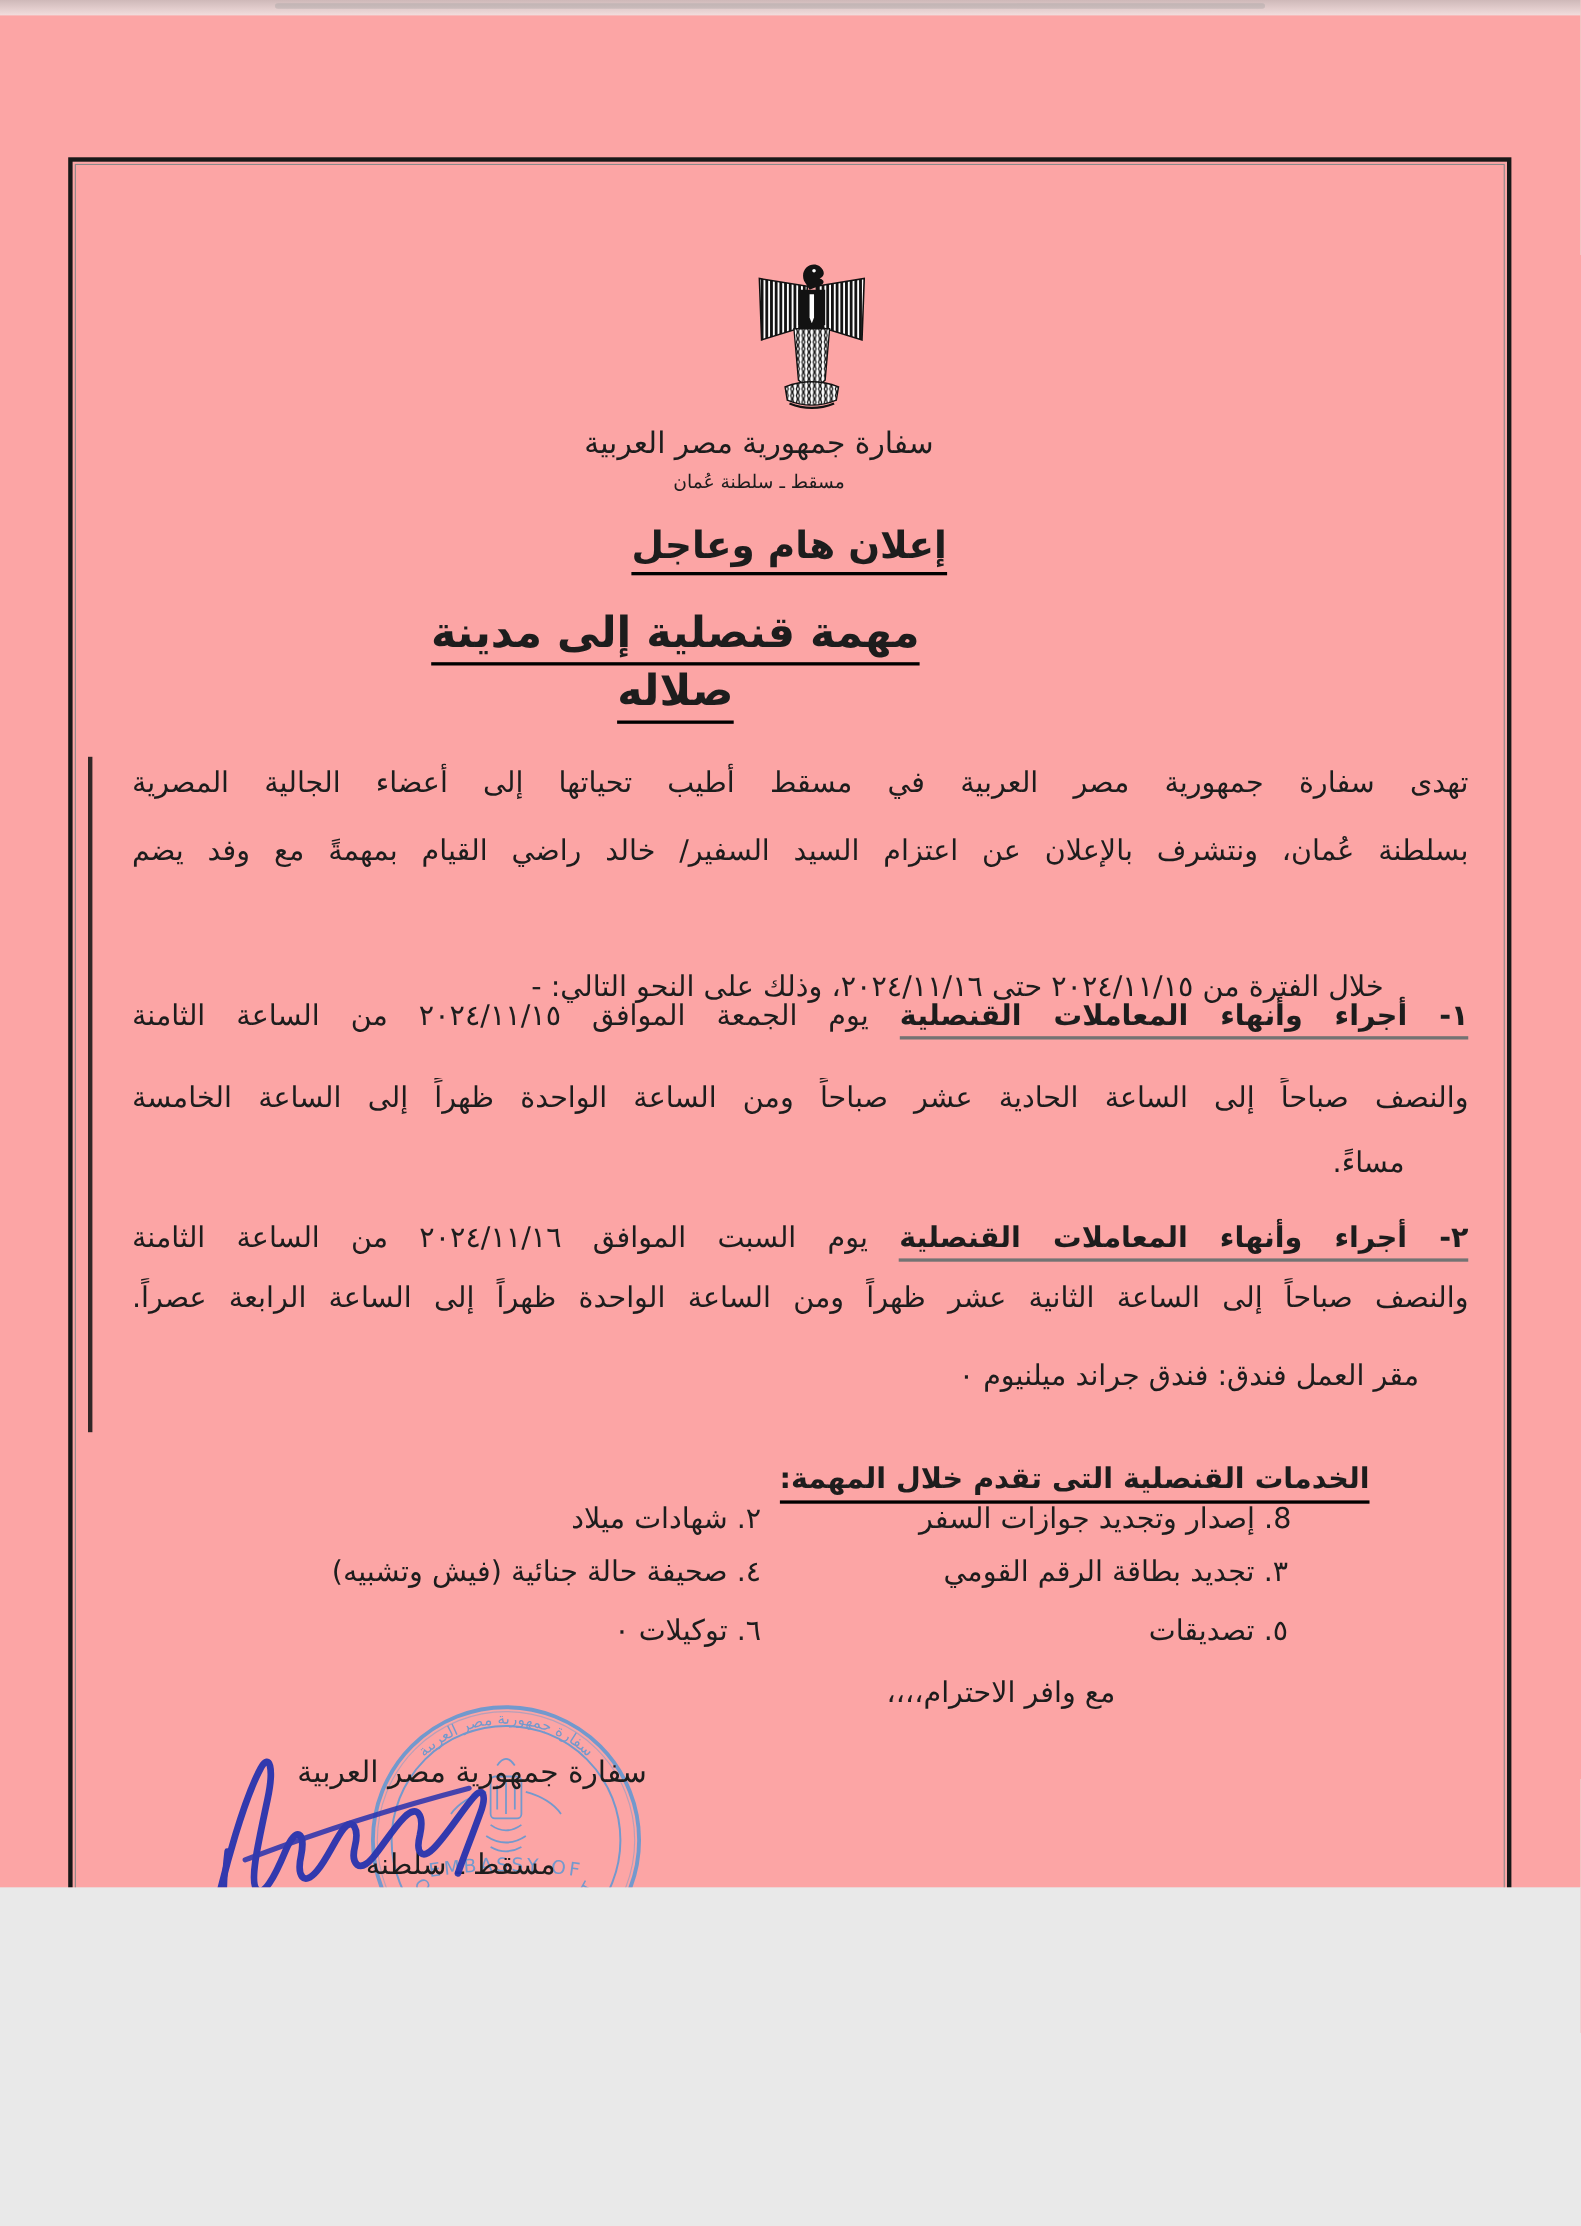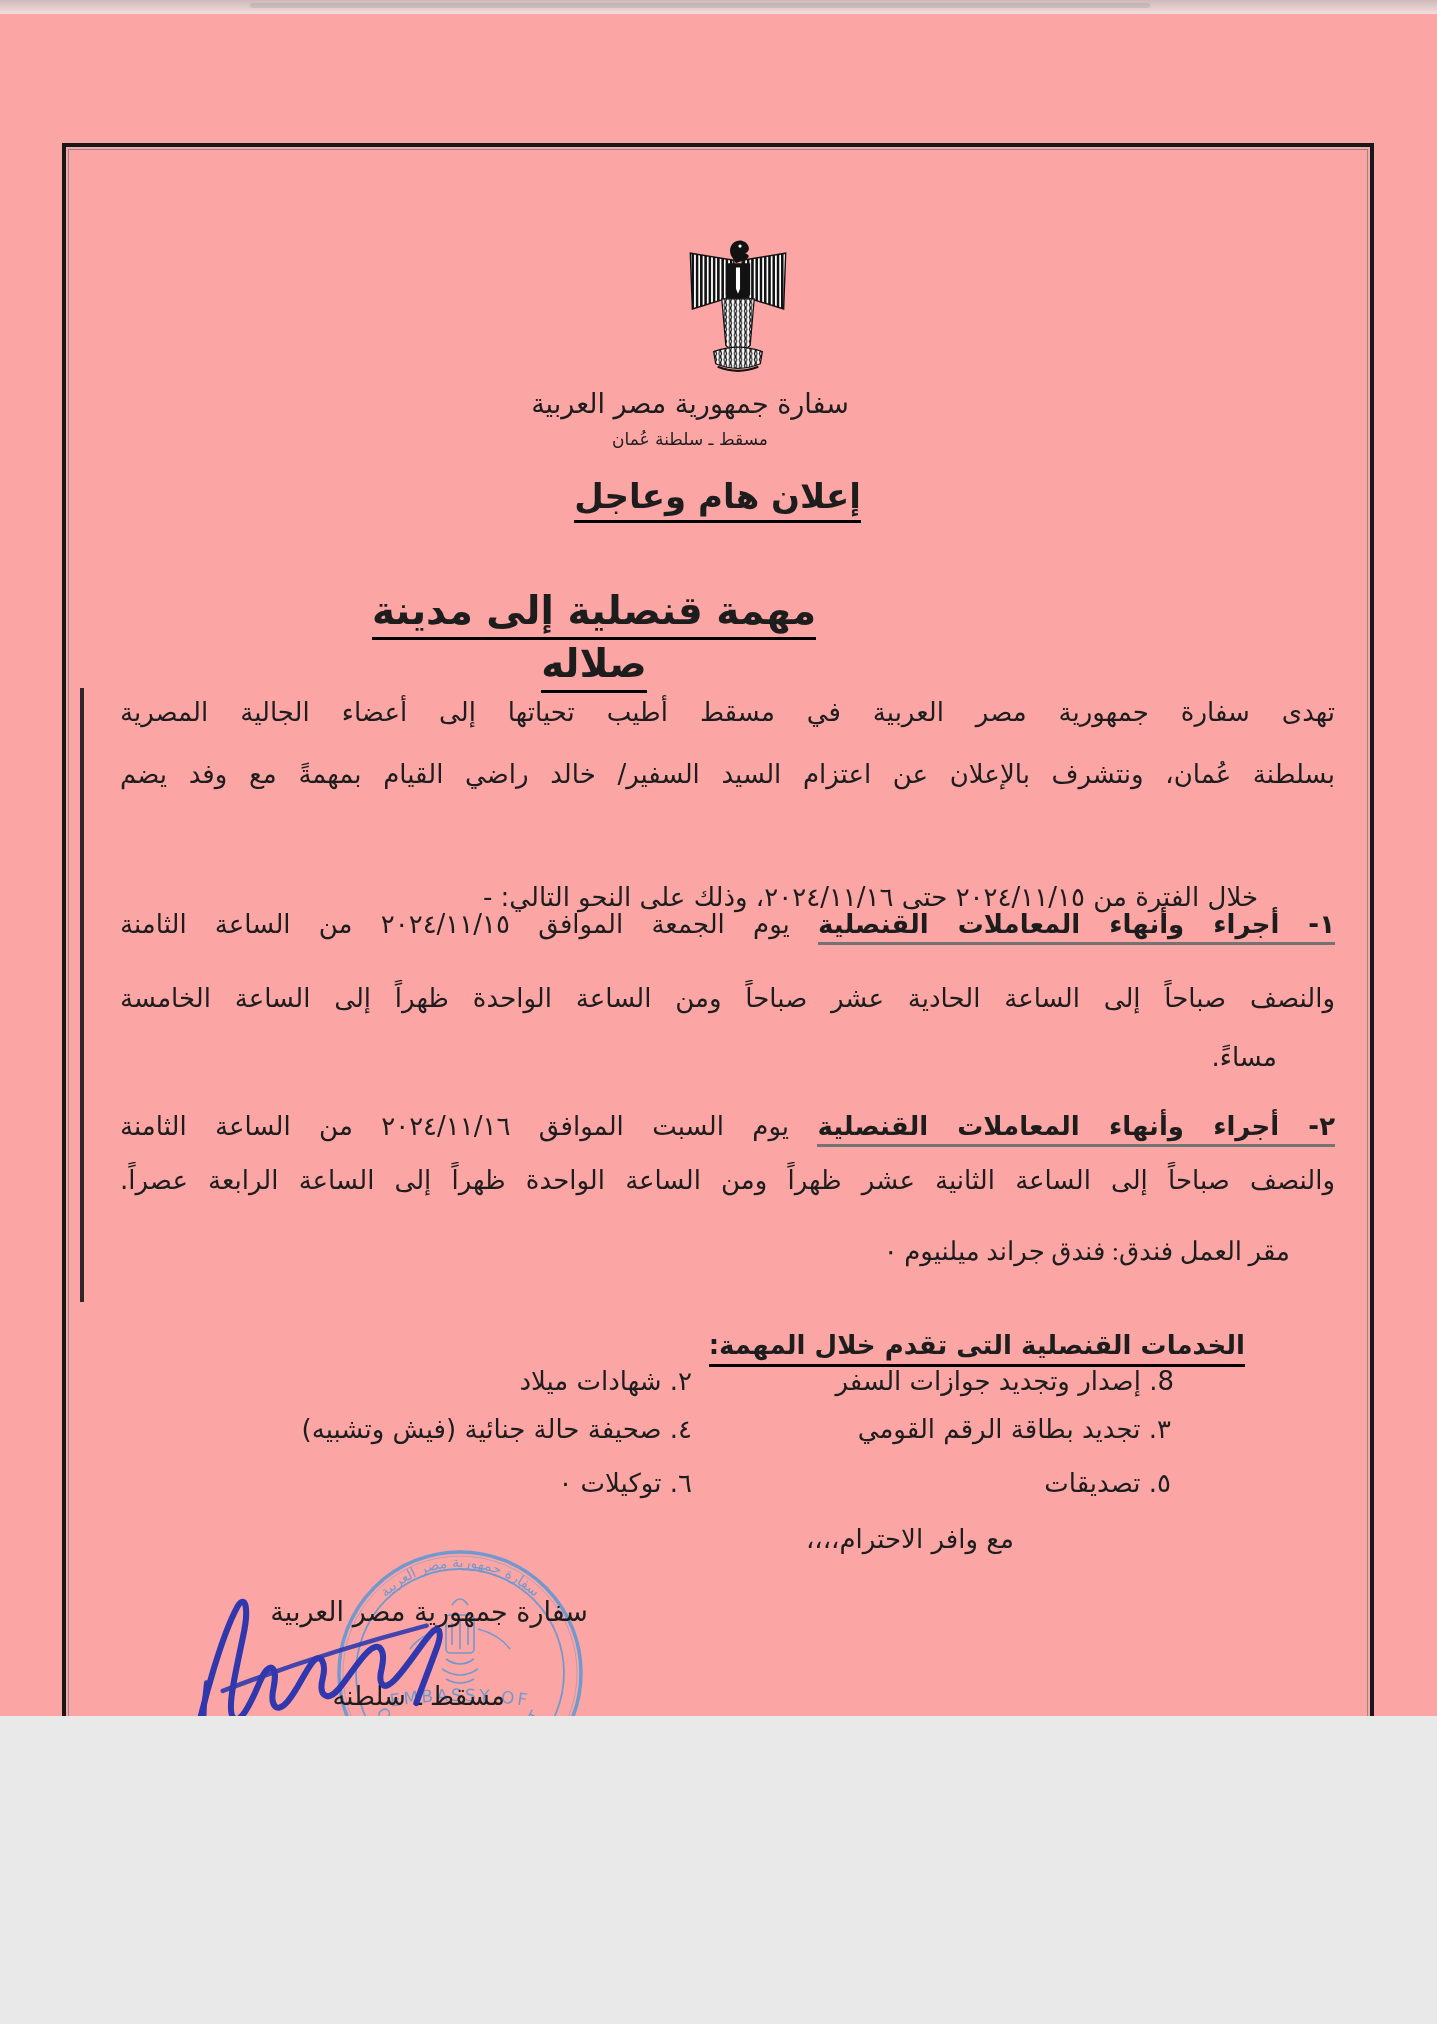--- a/index.html
+++ b/index.html
@@ -74,40 +74,40 @@
   <div class="txt center-wrap hdr1" style="left:505px;top:386px;width:370px;">
     <span>سفارة جمهورية مصر العربية</span>
   </div>
   <div class="txt center-wrap hdr2" style="left:505px;top:428px;width:370px;">
     <span>مسقط ـ سلطنة عُمان</span>
   </div>
 
   <div class="txt center-wrap" style="left:480px;top:474px;width:475px;">
     <span class="title1 u3">إعلان هام وعاجل</span>
   </div>
-  <div class="txt center-wrap" style="left:324px;top:550px;width:540px;margin-top:35px;">
+  <div class="txt center-wrap" style="left:344px;top:550px;width:540px;">
     <span class="title2 u3">مهمة قنصلية إلى مدينة صلاله</span>
   </div>
 
   <div class="jline" style="top:694px;">تهدى سفارة جمهورية مصر العربية في مسقط أطيب تحياتها إلى أعضاء الجالية المصرية</div>
   <div class="jline" style="top:756px;">بسلطنة عُمان، ونتشرف بالإعلان عن اعتزام السيد السفير/ خالد راضي القيام بمهمةً مع وفد يضم</div>
   <div class="rline" style="right:179px;top:882px;">خلال الفترة من ٢٠٢٤/١١/١٥ حتى ٢٠٢٤/١١/١٦، وذلك على النحو التالي: -</div>
 
   <div class="jline" style="top:906px;">
     <span class="bold u2">١- أجراء وأنهاء المعاملات القنصلية</span><span> يوم الجمعة الموافق ٢٠٢٤/١١/١٥ من الساعة الثامنة</span>
   </div>
   <div class="jline" style="top:980px;">والنصف صباحاً إلى الساعة الحادية عشر صباحاً ومن الساعة الواحدة ظهراً إلى الساعة الخامسة</div>
   <div class="rline" style="right:160px;top:1042px;">مساءً.</div>
 
   <div class="jline" style="top:1108px;">
     <span class="bold u2">٢- أجراء وأنهاء المعاملات القنصلية</span><span> يوم السبت الموافق ٢٠٢٤/١١/١٦ من الساعة الثامنة</span>
   </div>
   <div class="jline" style="top:1162px;">والنصف صباحاً إلى الساعة الثانية عشر ظهراً ومن الساعة الواحدة ظهراً إلى الساعة الرابعة عصراً.</div>
 
-  <div class="rline" style="right:147px;top:1236px;font-family:Liberation Serif, serif;">مقر العمل فندق: فندق جراند ميلنيوم ٠</div>
+  <div class="rline" style="right:147px;top:1236px;">مقر العمل فندق: فندق جراند ميلنيوم ٠</div>
   <div class="rline bold" style="right:192px;top:1330px;">
     <span class="u3">الخدمات القنصلية التى تقدم خلال المهمة:</span>
   </div>
 
   <div class="rline" style="right:263px;top:1366px;">8. إصدار وتجديد جوازات السفر</div>
   <div class="rline" style="right:745px;top:1366px;">٢. شهادات ميلاد</div>
   <div class="rline" style="right:266px;top:1414px;">٣. تجديد بطاقة الرقم القومي</div>
   <div class="rline" style="right:745px;top:1414px;">٤. صحيفة حالة جنائية (فيش وتشبيه)</div>
   <div class="rline" style="right:266px;top:1468px;">٥. تصديقات</div>
   <div class="rline" style="right:745px;top:1468px;">٦. توكيلات ٠</div>

